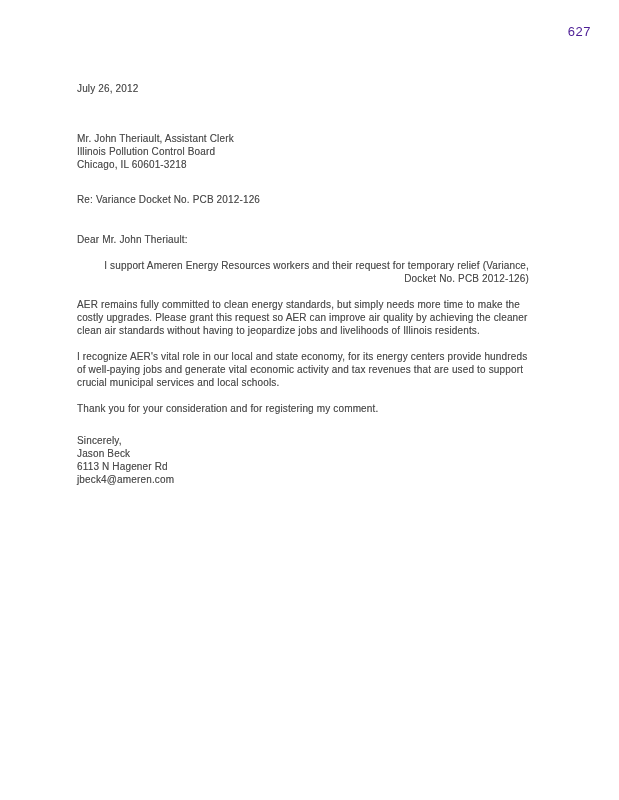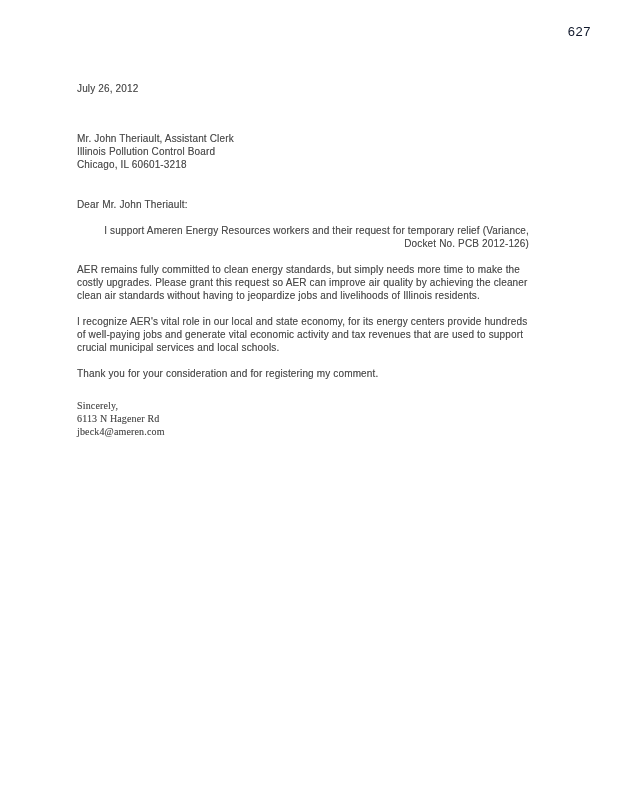--- a/index.html
+++ b/index.html
@@ -14,72 +14,74 @@
     background: #ffffff;
     font-family: "Liberation Sans", "DejaVu Sans", sans-serif;
     color: #4c4c4c;
     overflow: hidden;
   }
   .page-number {
     position: absolute;
     top: 24px;
     right: 28px;
     font-size: 13px;
-    color: #0f172a;
+    color: #4c1d95;
     letter-spacing: 0.5px;
   }
   .content {
     position: absolute;
     left: 77px;
     top: 82px;
     width: 452px;
     font-size: 10px;
     line-height: 13px;
     letter-spacing: 0.15px;
     text-shadow: 0 0 0.5px rgba(90,90,90,0.55);
   }
   .block { margin: 0; padding: 0; }
   .date-line { margin-bottom: 0; }
   .recipient-block { margin-top: 37px; }
   .recipient-block div { margin: 0; }
   .re-line { margin-top: 22px; }
   .salutation { margin-top: 27px; }
   p.body-paragraph { margin: 13px 0 0 0; }
   p.first-paragraph { margin-top: 13px; text-align: right; }
-  .signature-block { margin-top: 19px; font-family: Liberation Serif, serif; }
+  .signature-block { margin-top: 19px; }
   .signature-block div { margin: 0; }
 </style>
 </head>
 <body>
 
 <div class="page">
 
   <div class="page-number">627</div>
 
   <div class="content">
 
     <div class="block date-line">July 26, 2012</div>
 
     <div class="block recipient-block">
       <div>Mr. John Theriault, Assistant Clerk</div>
       <div>Illinois Pollution Control Board</div>
       <div>Chicago, IL 60601-3218</div>
     </div>
 
+    <div class="block re-line">Re: Variance Docket No. PCB 2012-126</div>
 
     <div class="block salutation">Dear Mr. John Theriault:</div>
 
     <p class="body-paragraph first-paragraph">I support Ameren Energy Resources workers and their request for temporary relief (Variance, Docket No. PCB 2012-126)</p>
 
     <p class="body-paragraph">AER remains fully committed to clean energy standards, but simply needs more time to make the costly upgrades. Please grant this request so AER can improve air quality by achieving the cleaner clean air standards without having to jeopardize jobs and livelihoods of Illinois residents.</p>
 
     <p class="body-paragraph">I recognize AER's vital role in our local and state economy, for its energy centers provide hundreds of well-paying jobs and generate vital economic activity and tax revenues that are used to support crucial municipal services and local schools.</p>
 
     <p class="body-paragraph">Thank you for your consideration and for registering my comment.</p>
 
     <div class="block signature-block">
       <div>Sincerely,</div>
+      <div>Jason Beck</div>
       <div>6113 N Hagener Rd</div>
       <div>jbeck4@ameren.com</div>
     </div>
 
   </div>
 </div>
 
 </body></html>

